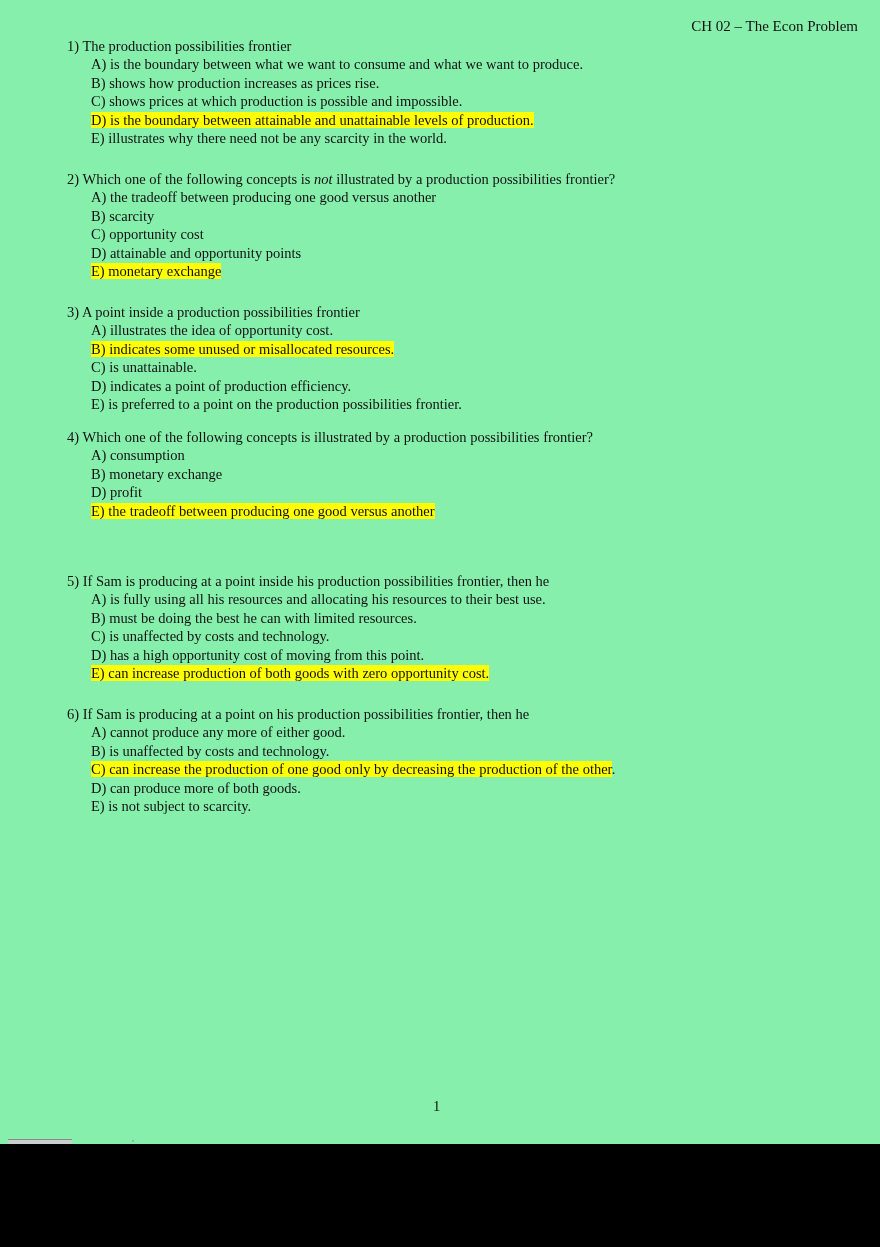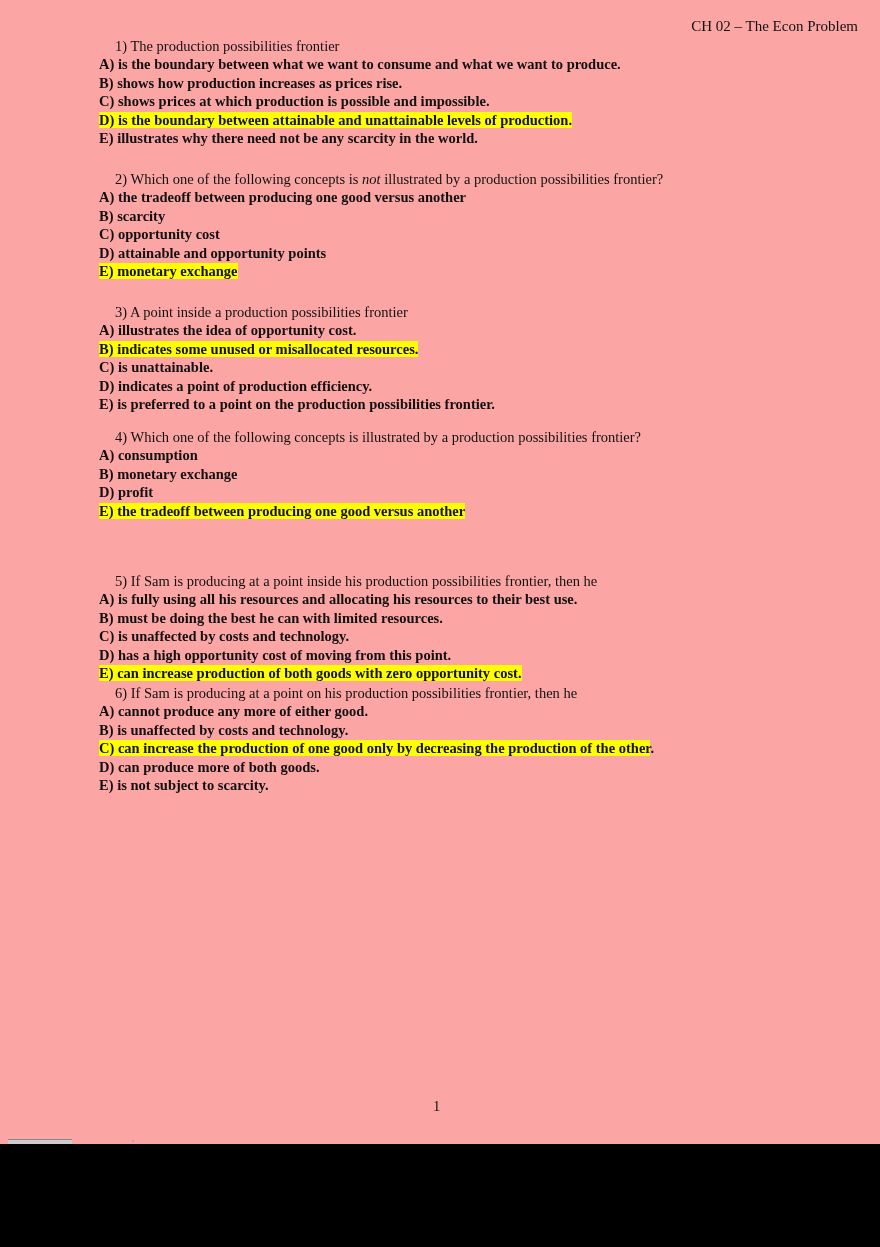--- a/index.html
+++ b/index.html
@@ -4,33 +4,33 @@
 <style>
   html, body { margin: 0; padding: 0; }
   body {
     width: 880px; height: 1247px; position: relative; overflow: hidden;
     background: #ffffff;
     font-family: "DejaVu Serif", "Liberation Serif", serif;
     color: #111;
   }
   .page {
     position: absolute; left: 0; top: 0; width: 880px; height: 1144px;
-    background: #fca5a5;
+    background: #86efac;
   }
   .header {
     position: absolute; right: 22px; top: 18px;
     font-family: "Liberation Serif", serif; font-size: 15px; color: #111;
   }
   .q {
     position: absolute; left: 67px;
     font-family: "Liberation Serif", serif; font-size: 14.5px; line-height: 18.4px;
   }
-  .stem { white-space: nowrap; margin-left: 48px; }
+  .stem { white-space: nowrap; }
   .stem em { font-style: italic; }
-  .opt { margin-left: 32px; white-space: nowrap; font-weight: bold; }
+  .opt { margin-left: 24px; white-space: nowrap; }
   .hl { background: #ffff00; }
   .pagenum {
     position: absolute; left: 433px; top: 1098px;
     font-family: "Liberation Serif", serif; font-size: 14.5px;
   }
   .bottom-bar {
     position: absolute; left: 0; top: 1144px; width: 880px; height: 103px;
     background: #000;
   }
   .scrollthing {
@@ -82,21 +82,21 @@
 
   <div class="q" style="top:572px">
     <div class="stem">5) If Sam is producing at a point inside his production possibilities frontier, then he</div>
     <div class="opt"><span>A) is fully using all his resources and allocating his resources to their best use.</span></div>
     <div class="opt"><span>B) must be doing the best he can with limited resources.</span></div>
     <div class="opt"><span>C) is unaffected by costs and technology.</span></div>
     <div class="opt"><span>D) has a high opportunity cost of moving from this point.</span></div>
     <div class="opt"><span class="hl">E) can increase production of both goods with zero opportunity cost.</span></div>
   </div>
 
-  <div class="q" style="top:684px">
+  <div class="q" style="top:705px">
     <div class="stem">6) If Sam is producing at a point on his production possibilities frontier, then he</div>
     <div class="opt"><span>A) cannot produce any more of either good.</span></div>
     <div class="opt"><span>B) is unaffected by costs and technology.</span></div>
     <div class="opt"><span class="hl">C) can increase the production of one good only by decreasing the production of the other</span><span>.</span></div>
     <div class="opt"><span>D) can produce more of both goods.</span></div>
     <div class="opt"><span>E) is not subject to scarcity.</span></div>
   </div>
 
   <div class="pagenum">1</div>
 </div>

